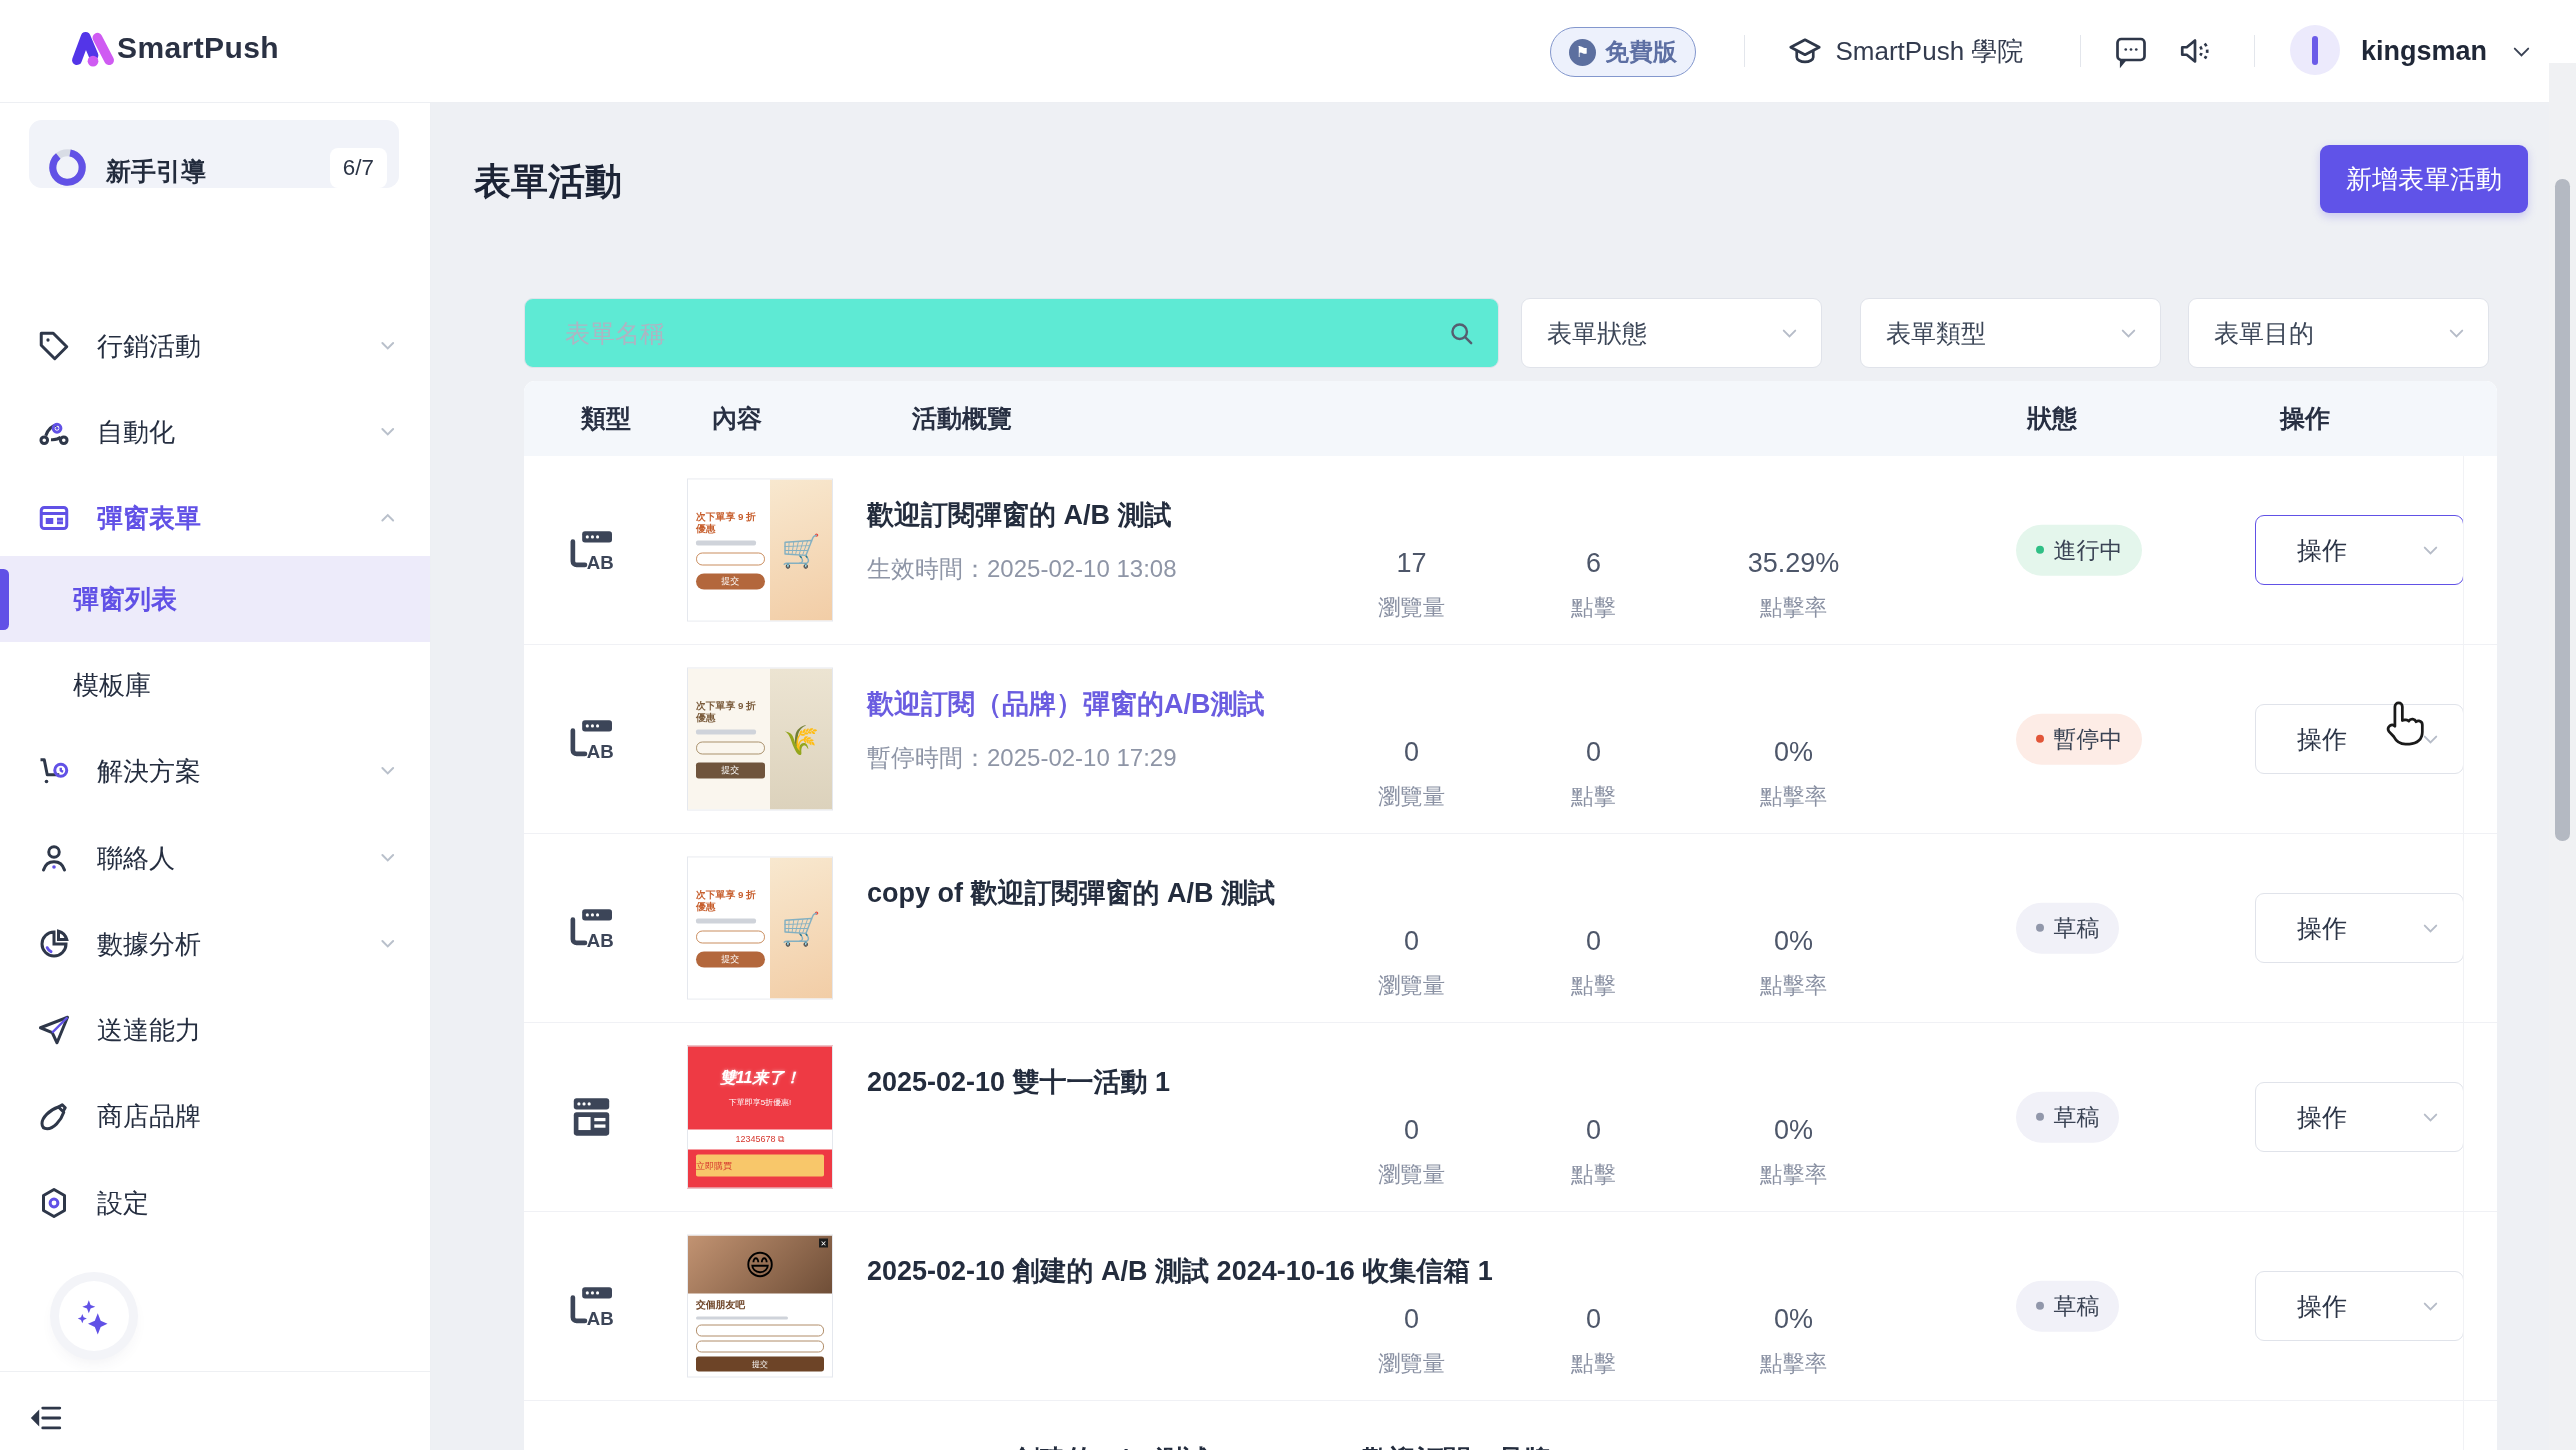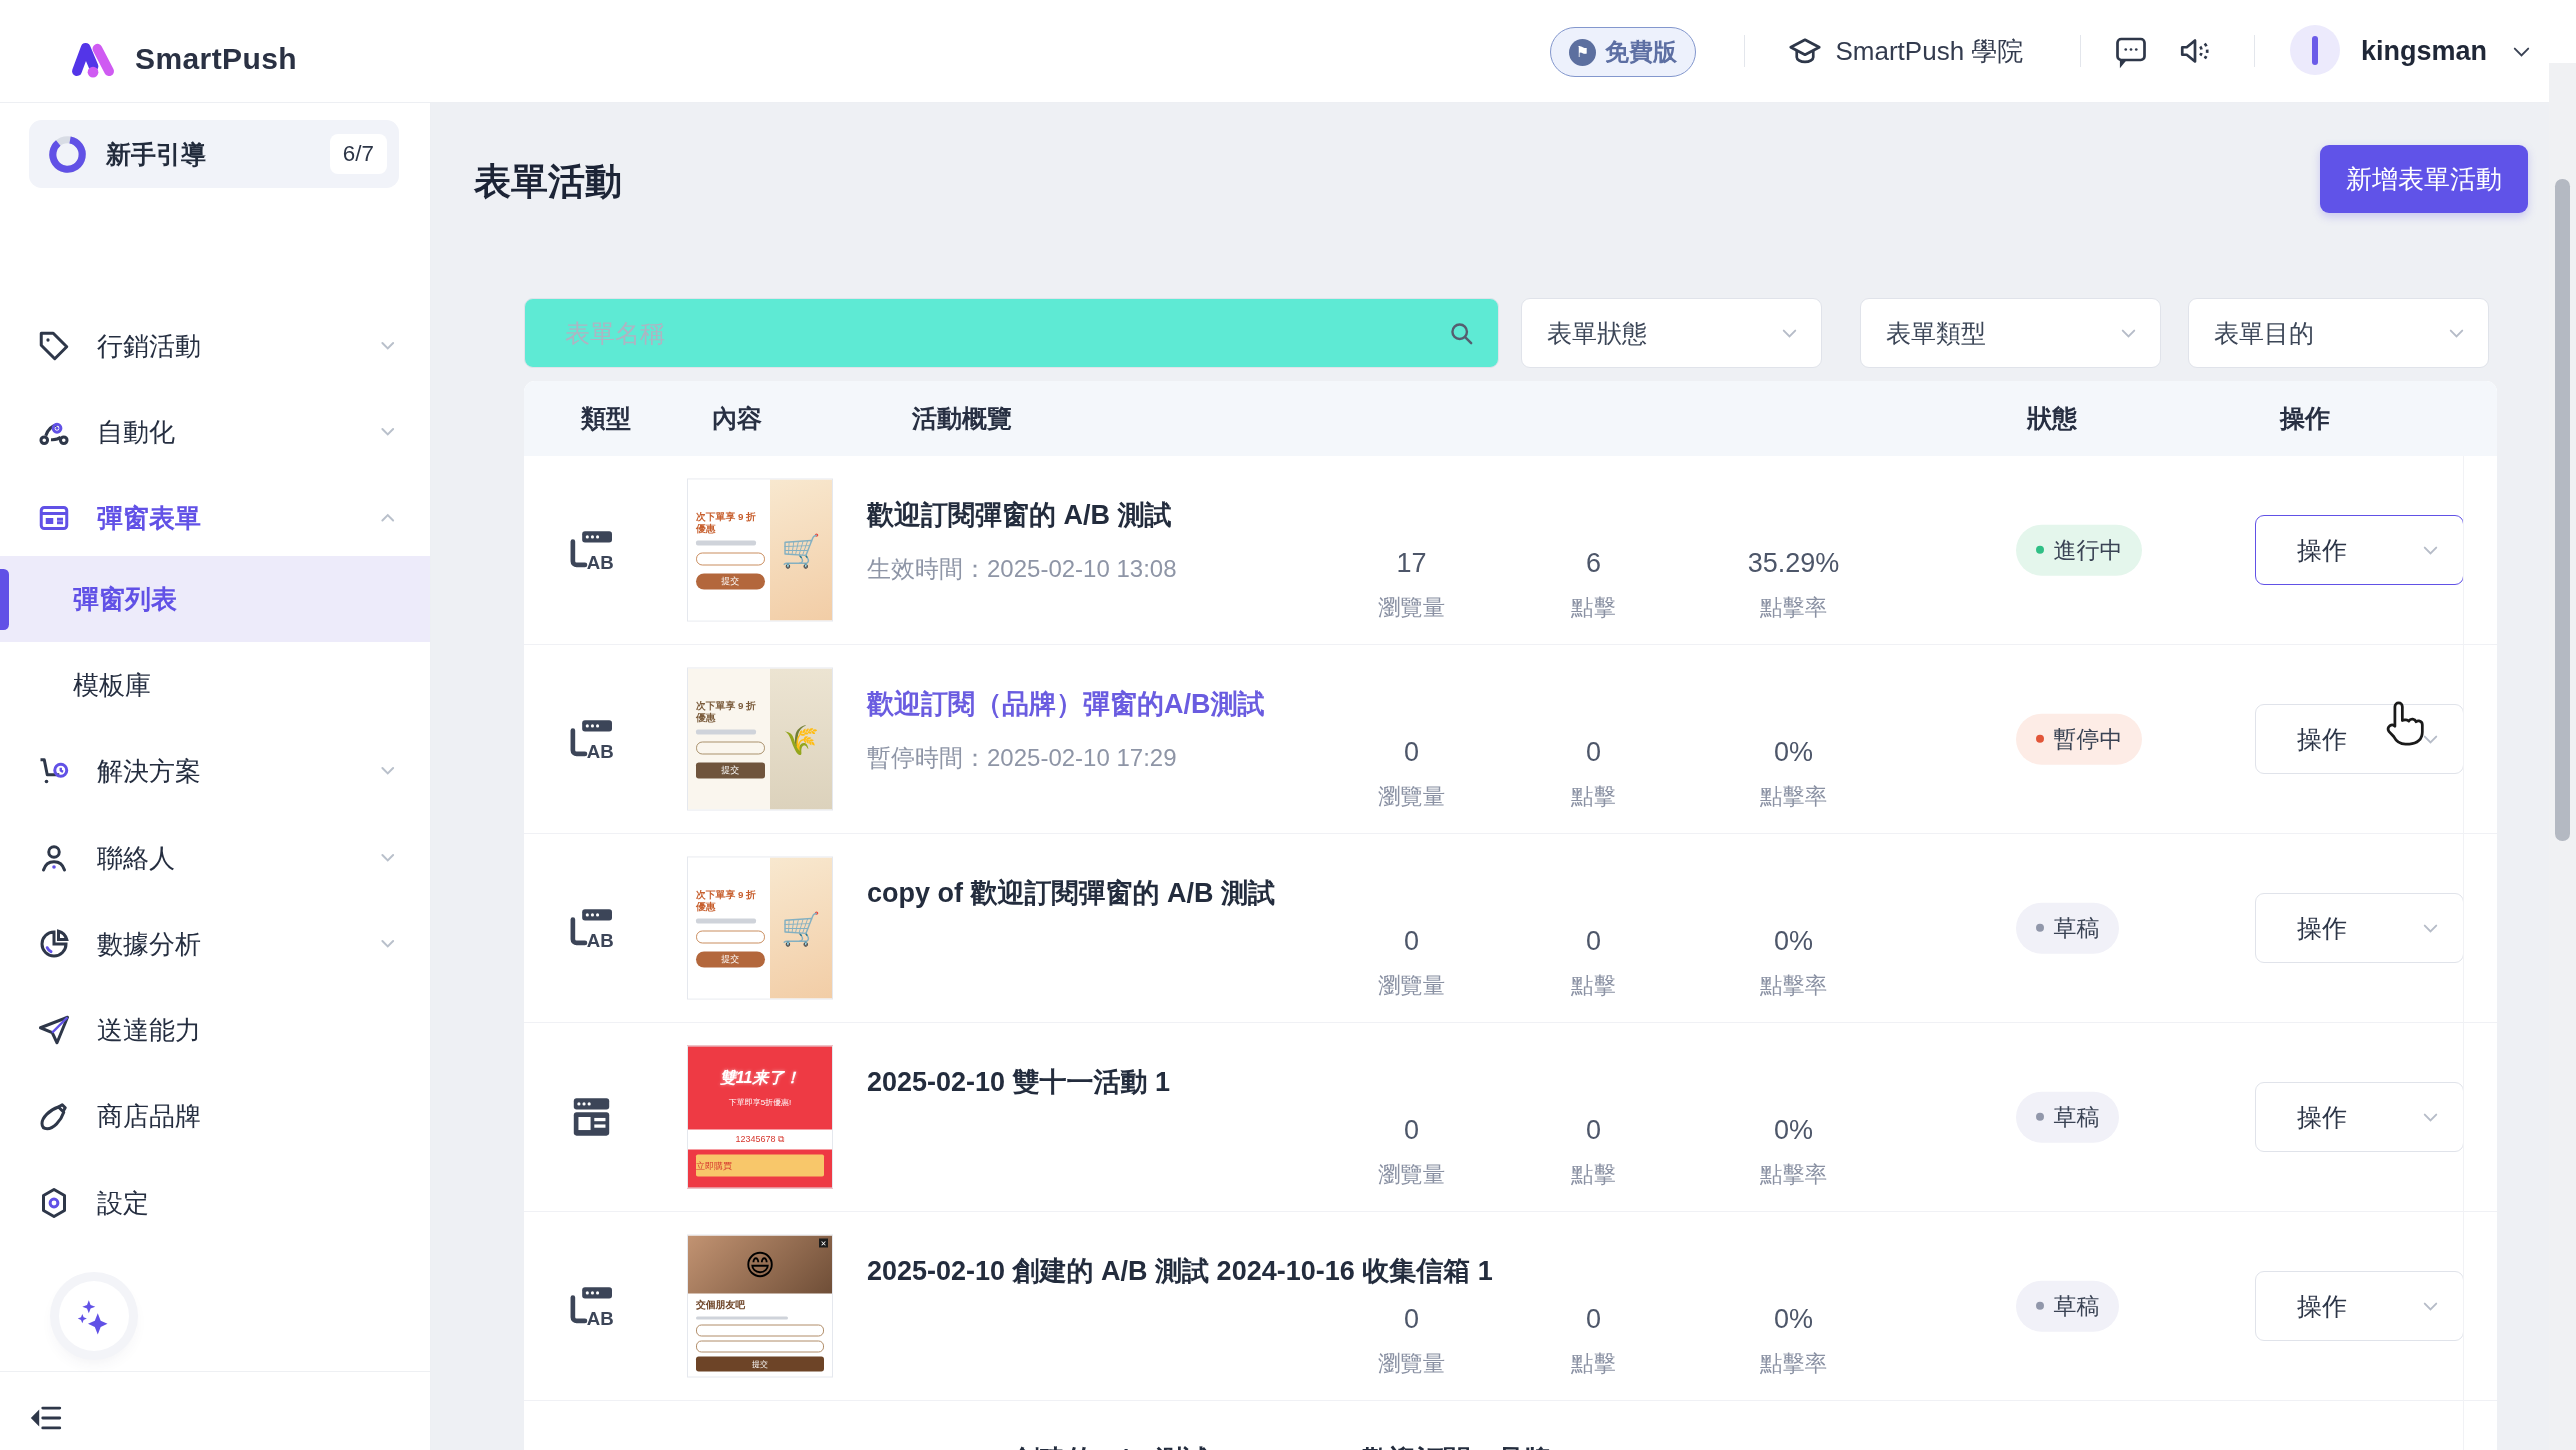--- a/index.html
+++ b/index.html
@@ -1,37 +1,37 @@
 <!DOCTYPE html>
 <html style="font-size:14.3px"><head>
 <meta charset="utf-8">
 <style>
   html,body{margin:0;padding:0;background:#fff;font-family:"Liberation Sans","DejaVu Sans",sans-serif;}
   #app{position:relative;width:2576px;height:1451px;overflow:hidden;background:#eef0f4;}
   svg{display:block}
 
   
   .topbar{position:absolute;left:0;top:0;width:2576px;height:102px;background:#fff;border-bottom:0.9px solid #edeff3;z-index:6}
-  .brand{position:absolute;left:70px;top:39px;display:flex;align-items:center;gap:18px}
+  .brand{position:absolute;left:70px;top:28px;display:flex;align-items:center;}
   .brand-name{font-size:30px;font-weight:bold;color:#2a3143;letter-spacing:0.4px}
   .tb-abs{position:absolute;top:0;height:102px;display:flex;align-items:center}
   .plan-pill{left:1550px;border:1.8px solid #8397cd;background:#edf1fc;border-radius:26px;height:48px;top:27px;padding:0 18px;display:flex;align-items:center;gap:9px;position:absolute;cursor:pointer}
   .plan-flag{width:27px;height:27px;border-radius:50%;background:#5c6f9f;color:#fff;font-size:15px;display:flex;align-items:center;justify-content:center}
   .plan-txt{font-size:24px;color:#5d6fa3;font-weight:bold}
   .tb-div{position:absolute;top:35px;width:0.9px;height:32px;background:#e3e6ec}
   .academy{left:1787px;gap:12.5px;cursor:pointer}
   .academy span{font-size:26px;color:#333b4e}
   .tb-icon{cursor:pointer}
   .avatar{position:absolute;left:2290px;top:25px;width:50px;height:50px;border-radius:50%;background:#eceafc;display:flex;align-items:center;justify-content:center;cursor:pointer}
   .avatar i{display:block;width:6.3px;height:29px;border-radius:3.6px;background:#6b5ce8}
   .username{position:absolute;left:2361px;top:0;height:102px;display:flex;align-items:center;font-size:27px;font-weight:bold;color:#1f2737;cursor:pointer}
 
   
   .sidebar{position:absolute;left:0;top:102px;width:430px;bottom:0;background:#fff;border-right:0.9px solid #edeff3;z-index:5}
-  .guide-card{position:absolute;left:29px;top:18px;width:370px;height:68px;background:#f1f3f9;border-radius:12.5px;display:flex;align-items:center;padding:0 12.5px 0 18px;box-sizing:border-box;cursor:pointer}
+  .guide-card{position:absolute;left:29px;top:18px;width:370px;height:68px;background:#f1f3f9;border-radius:12.5px;display:flex;align-items:flex-end;padding:0 12.5px 0 18px;box-sizing:border-box;cursor:pointer}
   .guide-label{font-size:25px;font-weight:bold;color:#222b3c;margin-left:18px}
   .guide-count{margin-left:auto;background:#fff;border-radius:8px;padding:7.2px 12.5px;font-size:22.4px;color:#2c3547}
   .nitem{position:absolute;left:0;width:100%;height:66px;display:flex;align-items:center;padding-left:36px;box-sizing:border-box;cursor:pointer}
   .nitem .lbl{margin-left:25px;font-size:26px;color:#252e40}
   .nitem .chev{position:absolute;right:32px}
   .nitem.active .lbl{color:#6151e6;font-weight:bold}
   .subsel{position:absolute;left:0;width:100%;height:86px;background:#edebfa;display:flex;align-items:center;cursor:pointer}
   .subsel::before{content:"";position:absolute;left:0;top:12.5px;bottom:12.5px;width:9px;background:#6151e6;border-radius:0 5.4px 5.4px 0}
   .subsel .lbl{margin-left:73px;font-size:26px;color:#6151e6;font-weight:bold}
   .subitem{position:absolute;left:0;width:100%;height:66px;display:flex;align-items:center;cursor:pointer}

